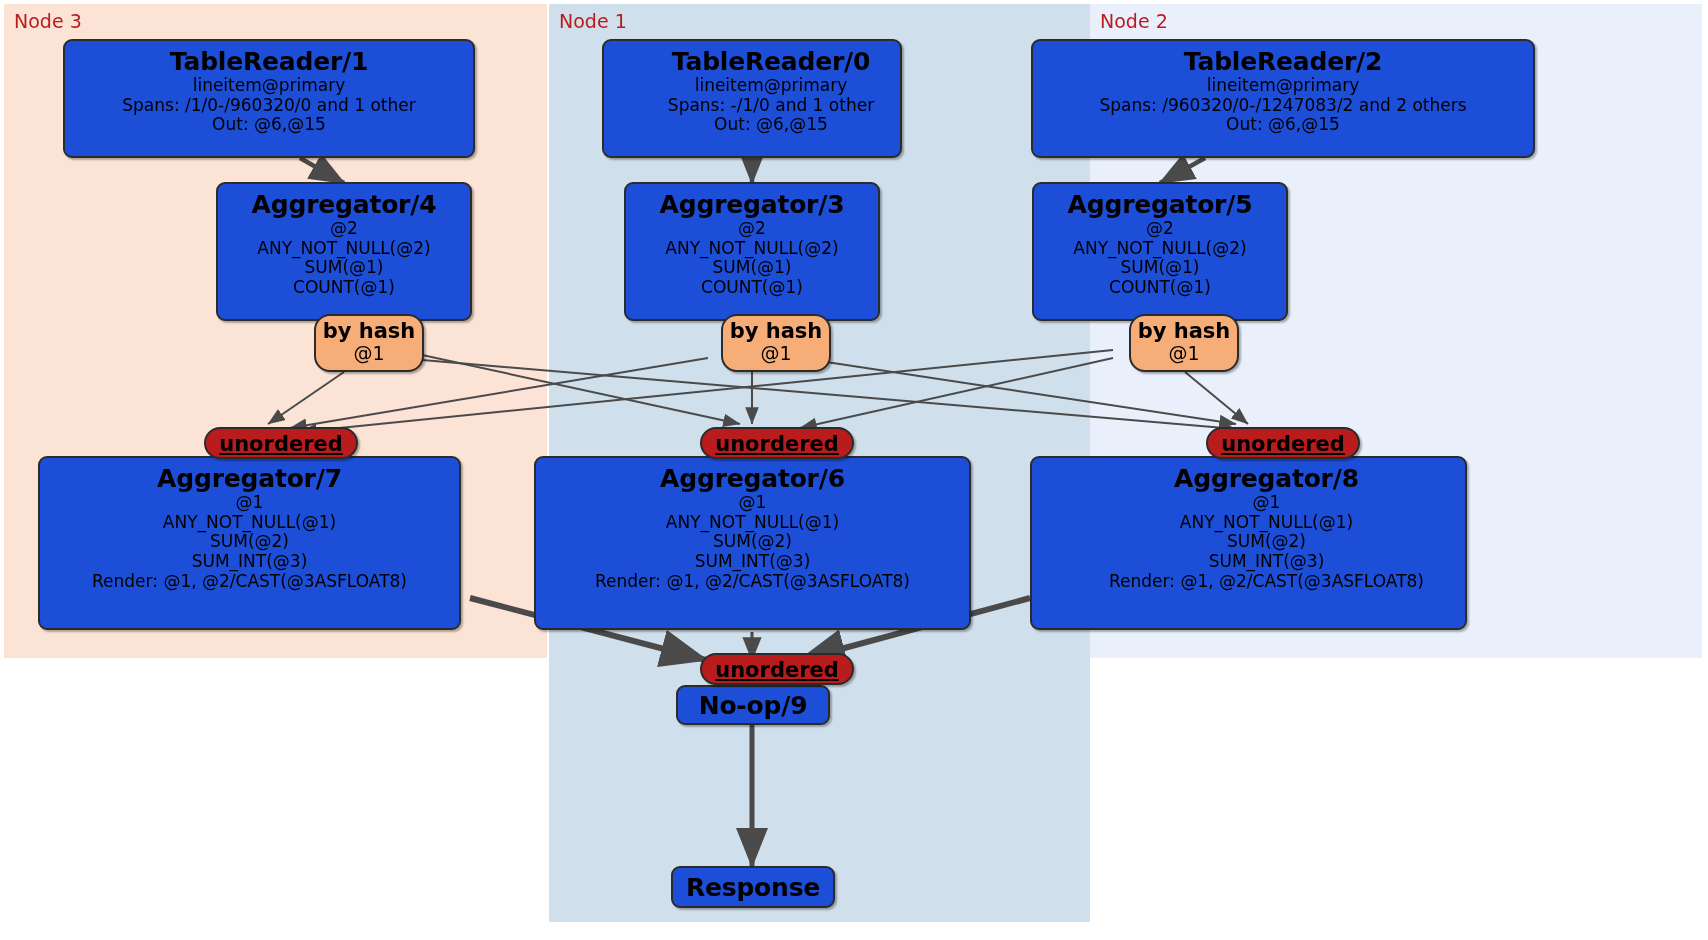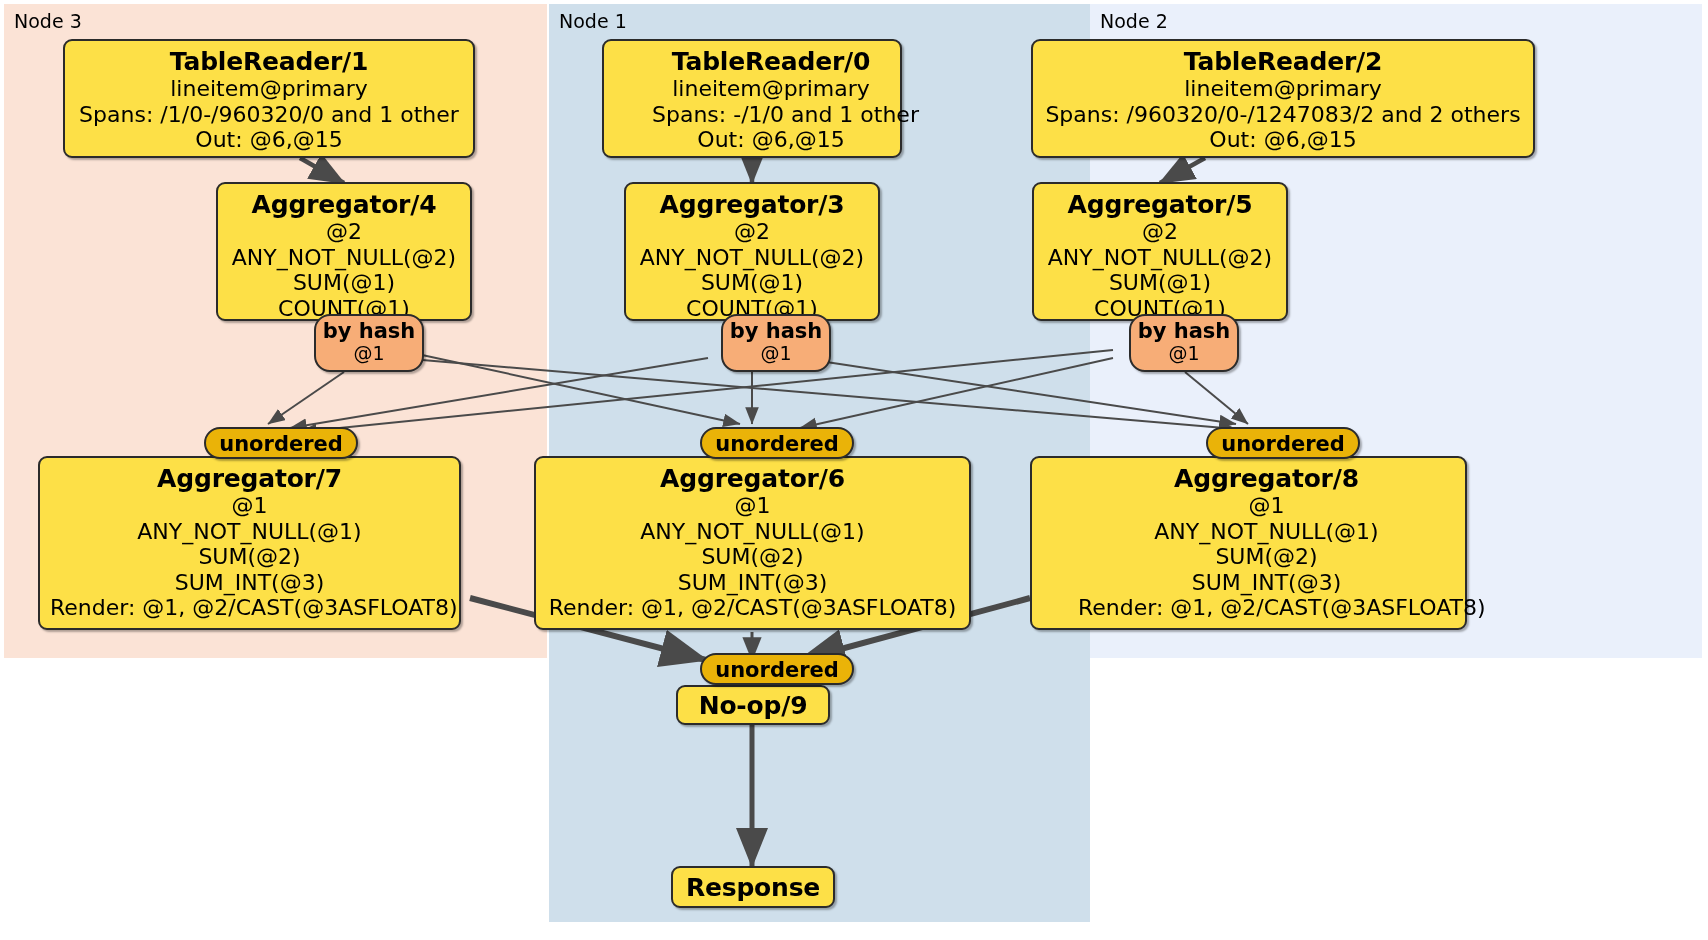--- a/index.html
+++ b/index.html
@@ -23,44 +23,44 @@
   
   .node-panel {
     position: absolute;
     box-sizing: border-box;
   }
   .node-label {
     position: absolute;
     left: 10px;
     top: 6px;
     font-size: 19px;
-    color: #000000;
+    color: #b91c1c;
     white-space: nowrap;
   }
   
   .proc-box {
     position: absolute;
     box-sizing: border-box;
-    background: #fde047;
+    background: #1d4ed8;
     border: 2px solid #2b2b2b;
     border-radius: 9px;
     box-shadow: 2px 2px 2px rgba(0,0,0,0.30);
     text-align: center;
     padding: 6px 10px 8px 10px;
     color: #000;
     line-height: 1.16;
   }
   .proc-title {
     font-weight: bold;
     font-size: 25px;
     letter-spacing: -0.2px;
     white-space: nowrap;
   }
   .proc-line {
-    font-size: 22px;
+    font-size: 17px;
     white-space: nowrap;
   }
   .proc-box.compact {
     padding: 4px 16px;
     display: flex;
     align-items: center;
     justify-content: center;
   }
   
   .pill {
@@ -73,22 +73,23 @@
     color: #000;
     line-height: 1.1;
     padding-top: 4px;
     margin-left: 24px;
   }
   .pill.hash {
     background: #f7ad77;
     border-radius: 16px;
   }
   .pill.sync {
-    background: #eab308;
+    background: #b91c1c;
     border-radius: 18px;
+    text-decoration: underline;
   }
   .pill-title {
     font-weight: bold;
     font-size: 21px;
     white-space: nowrap;
   }
   .pill-sub {
     font-size: 19px;
     white-space: nowrap;
   }

